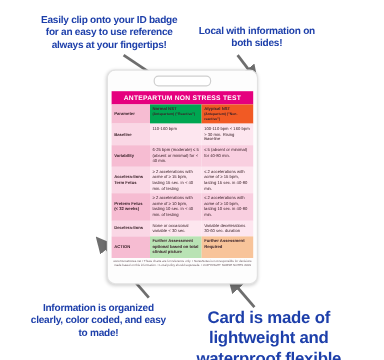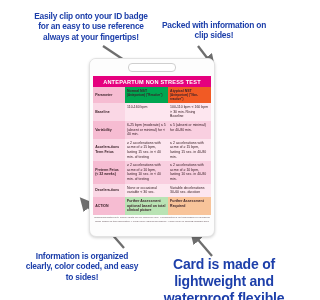--- a/index.html
+++ b/index.html
@@ -111,22 +111,22 @@
     color:#6b5a60;
     padding-bottom:2px;
   }
 </style>
 </head>
 <body>
 
 <div class="stage">
 
   <div class="caption" id="cap-tl">Easily clip onto your ID badge for an easy to use reference always at your fingertips!</div>
-  <div class="caption" id="cap-tr">Packed with information on clip sides!</div>
-  <div class="caption" id="cap-bl">Information is organized clearly, color coded, and easy to sides!</div>
+  <div class="caption" id="cap-tr">Local with information on both sides!</div>
+  <div class="caption" id="cap-bl">Information is organized clearly, color coded, and easy to made!</div>
   <div class="caption" id="cap-br">Card is made of lightweight and waterproof flexible plastic for ultimate durability!</div>
 
   <svg class="arrow" style="left:100px;top:44px;" width="60" height="36">
     <defs>
       <marker id="ah" markerWidth="6" markerHeight="6" refX="3.2" refY="3" orient="auto">
           <path d="M0,0 L6,3 L0,6 z" fill="#6e6e6e"></path>
         </marker>
     </defs>
     <line x1="3" y1="2" x2="42" y2="28" stroke="#6e6e6e" stroke-width="2.3" marker-end="url(#ah)"></line>
   </svg>

